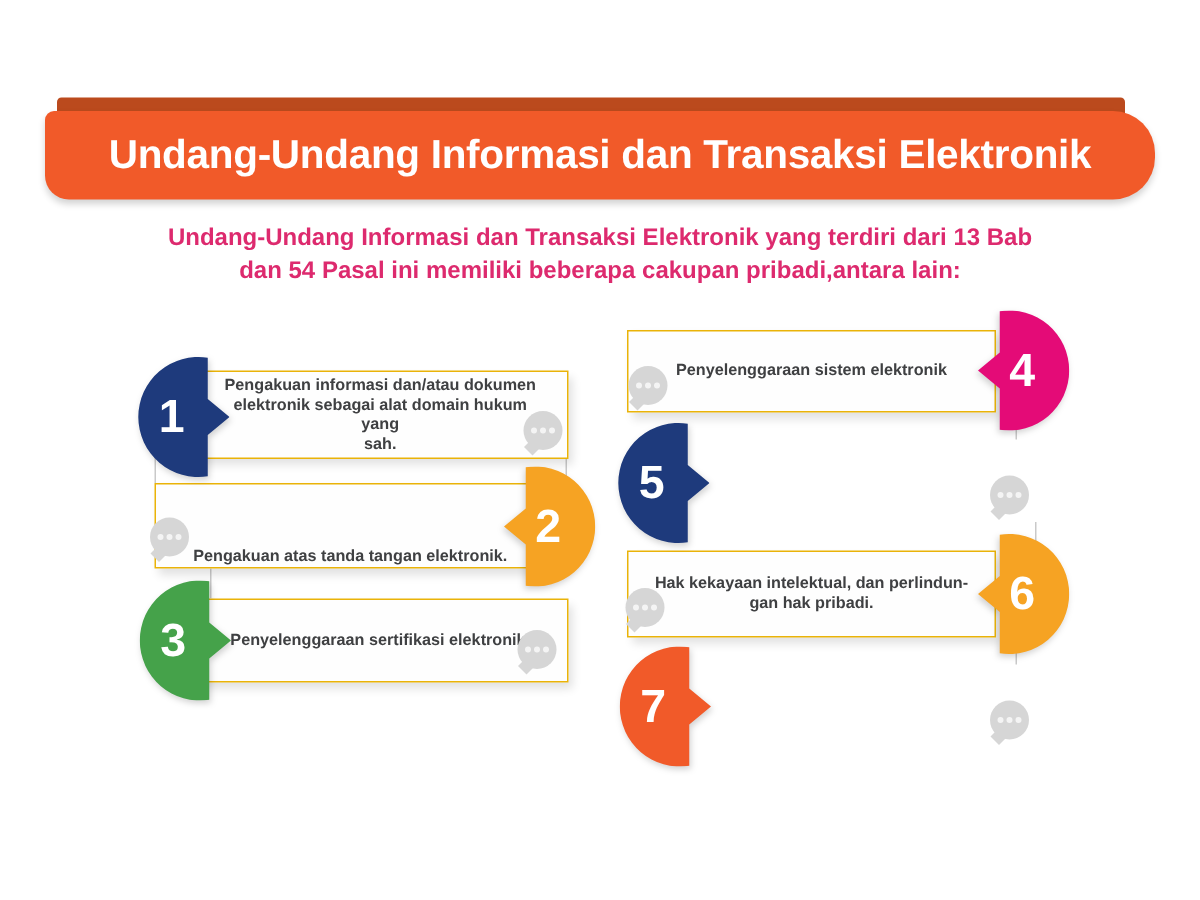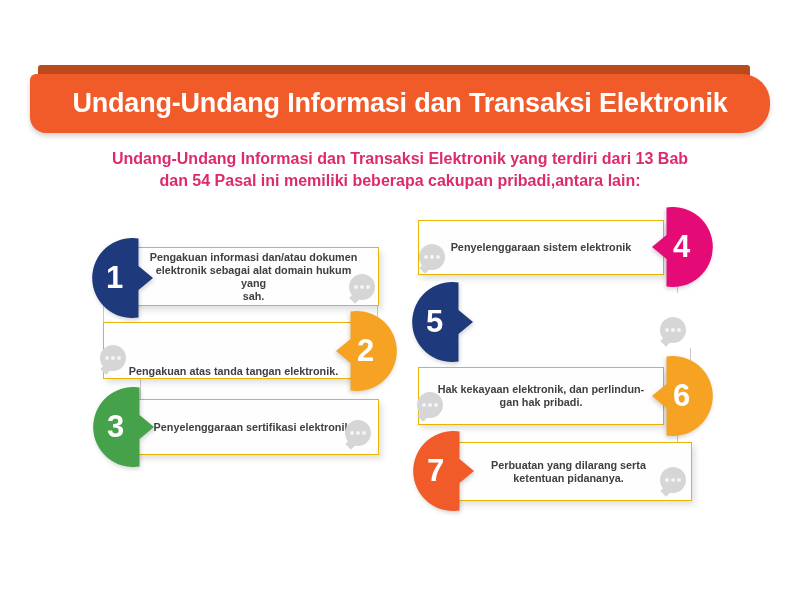--- a/index.html
+++ b/index.html
@@ -116,35 +116,31 @@
 
   <div class="badge left" style="left:412px;top:282px;">
     <svg width="61" height="80" viewBox="0 0 61 80">
       <path d="M46.5 .5 A40 40 0 1 0 46.5 79.5 L46.5 52 L61 40 L46.5 28 Z" fill="#1e3a7c"></path>
     </svg>
     <span class="num">5</span>
   </div>
   <span class="bubble" style="left:660px;top:317px;"></span>
 
   <div class="card" style="left:418px;top:367px;width:244px;height:56px;">
-    <span class="card-text">Hak kekayaan elektronik, dan perlindun-
+    <span class="card-text">Hak kekayaan intelektual, dan perlindun-
 gan hak pribadi.</span>
   </div>
   <div class="badge flip" style="left:652px;top:356px;">
     <svg width="61" height="80" viewBox="0 0 61 80">
       <path d="M46.5 .5 A40 40 0 1 0 46.5 79.5 L46.5 52 L61 40 L46.5 28 Z" fill="#f6a323"></path>
     </svg>
     <span class="num">6</span>
   </div>
   <span class="bubble" style="left:417px;top:392px;"></span>
 
-  <div class="card" style="left:445px;top:442px;width:245px;height:57px;">
-    <span class="card-text">Perbuatan yang dilarang serta
-ketentuan pidananya.</span>
-  </div>
   <div class="badge left" style="left:413px;top:431px;">
     <svg width="61" height="80" viewBox="0 0 61 80">
       <path d="M46.5 .5 A40 40 0 1 0 46.5 79.5 L46.5 52 L61 40 L46.5 28 Z" fill="#f15a29"></path>
     </svg>
     <span class="num">7</span>
   </div>
   <span class="bubble" style="left:660px;top:467px;"></span>
 
 </div>
 

